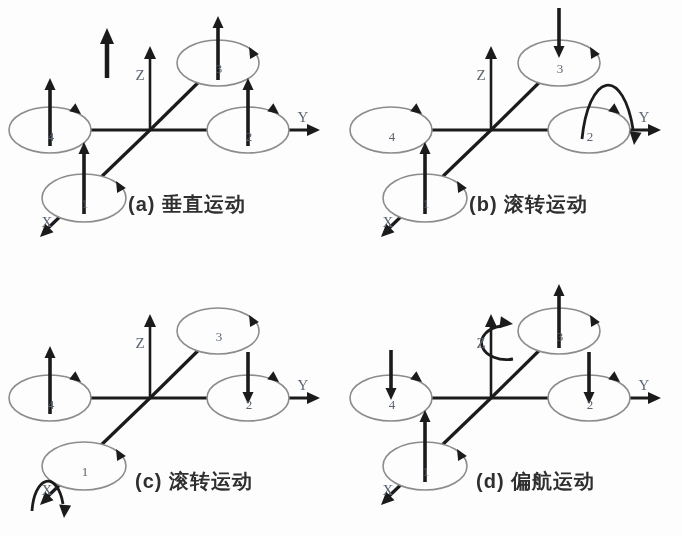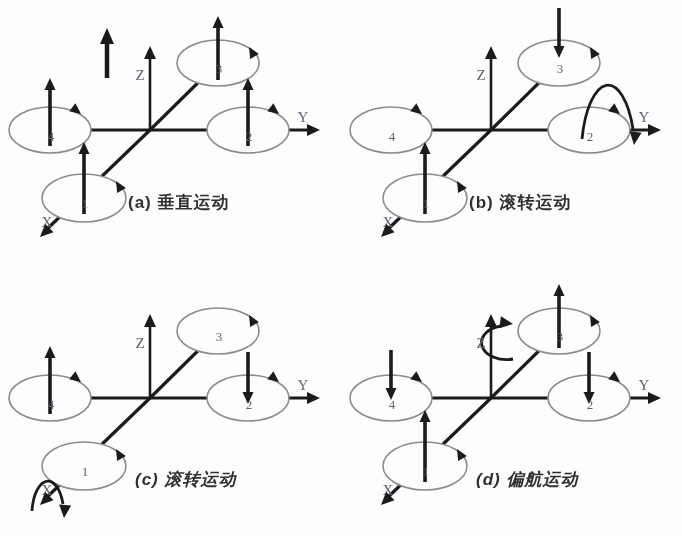--- a/index.html
+++ b/index.html
@@ -14,27 +14,27 @@
     display: grid;
     grid-template-columns: 341px 341px;
     grid-template-rows: 268px 268px;
   }
   .panel { position: relative; width: 341px; height: 268px; }
   .panel svg { position: absolute; left: 0; top: 0; }
   .caption {
     position: absolute;
     left: 128px; top: 191px;
     width: 130px;
-    font-size: 17px;
+    font-size: 20px;
     font-weight: 600;
     letter-spacing: 1px;
     color: #2f2f2f;
     white-space: nowrap;
   }
-  .row2 .caption { top: 200px; left: 135px; font-style: italic; }
+  .row2 .caption { top: 200px; left: 135px; }
 </style>
 </head>
 <body>
 
 <div class="figure">
 
   <figure class="panel" style="margin:0">
     <svg class="diagram" width="341" height="268" viewBox="0 0 341 268">
         <line x1="50" y1="130" x2="312" y2="130" stroke="#1b1b1b" stroke-width="3"></line>
         <line x1="150" y1="130" x2="218" y2="63" stroke="#1b1b1b" stroke-width="3.2"></line>

